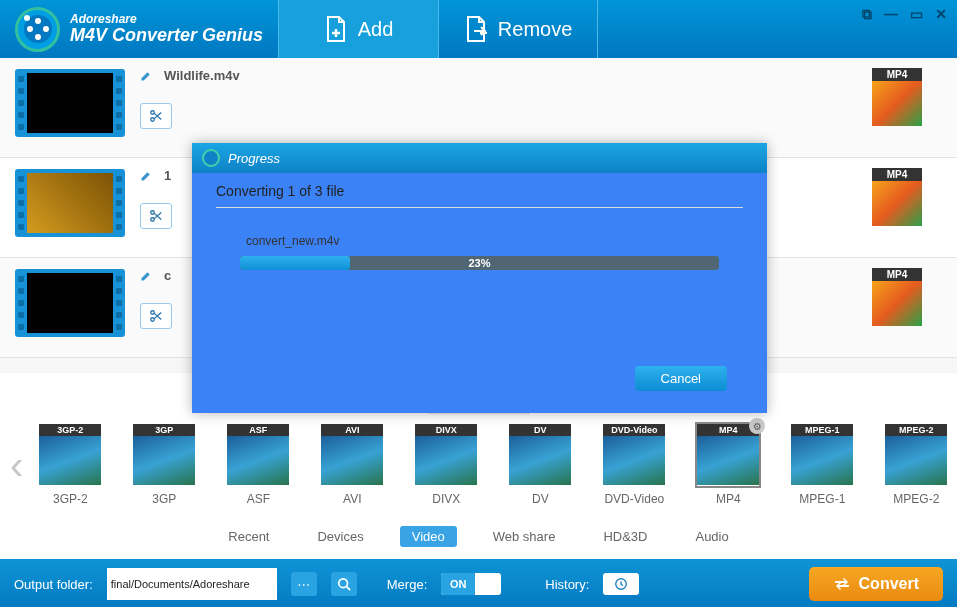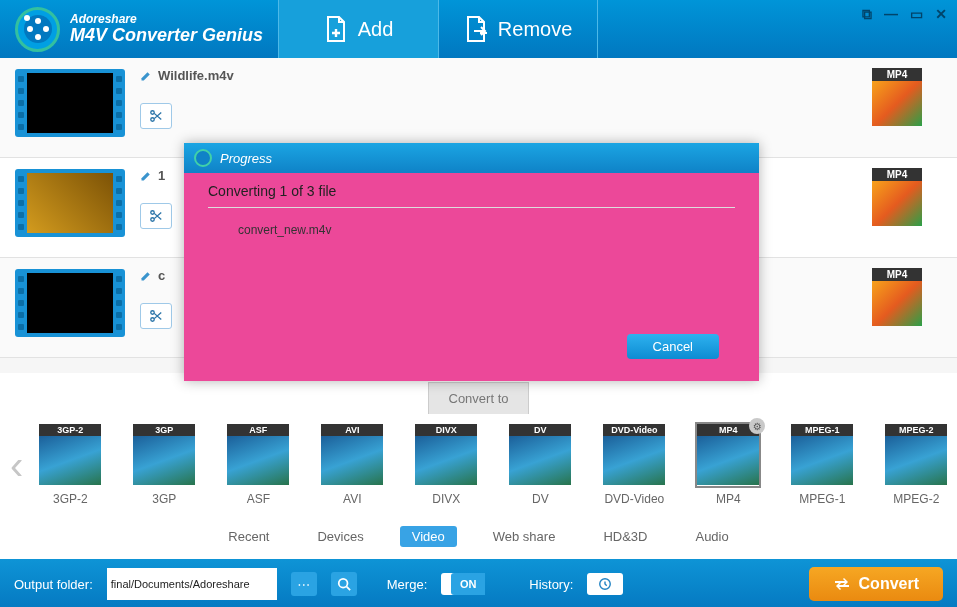--- a/index.html
+++ b/index.html
@@ -25,21 +25,21 @@
 .items { background:#f6f6f6; height:315px; overflow:hidden; }
 .item { height:100px; border-bottom:1px solid #e2e2e2; display:flex; align-items:flex-start; padding:8px 15px; position:relative; background:#fff;}
 .item:nth-child(odd){background:#fafafa;}
 .thumb-wrap{width:110px;height:68px;background:#1892d6;border-radius:3px;padding:2px;position:relative;margin-top:3px;}
 .holes{position:absolute;top:4px;bottom:4px;width:6px;display:flex;flex-direction:column;justify-content:space-around;}
 .holes.l{left:3px;}.holes.r{right:3px;}
 .holes i{width:6px;height:6px;background:#0b6fa8;border-radius:1px;display:block;}
 .thumb{position:absolute;left:12px;right:12px;top:4px;bottom:4px;background:#000;}
 .thumb.img2{background:linear-gradient(45deg,#d39b1e,#7c5206);}
 .item-body{flex:1;padding:0 15px;}
-.item-title{display:flex;align-items:center;gap:6px;font-weight:bold;color:#555;font-size:13px;margin-top:2px;}
+.item-title{display:flex;align-items:center;gap:12px;font-weight:bold;color:#555;font-size:13px;margin-top:2px;}
 .pencil{width:12px;height:12px;display:inline-block;}
 .item-tools{margin-top:20px;display:flex;gap:10px;}
 .tool-btn{border:1px solid #9fc9e8;border-radius:3px;background:#fff;height:26px;padding:0 8px;display:flex;align-items:center;justify-content:center;color:#2a74a8;cursor:pointer;}
 .fmt-badge{position:absolute;right:35px;top:10px;width:50px;height:60px;}
 .fmt-badge .tab{background:#333;color:#fff;font-size:10px;text-align:center;padding:1px 0;font-weight:bold;}
 .fmt-badge .art{height:45px;background:linear-gradient(135deg,#f7a21b,#e55b1f,#2aa048);}
 
 
 .convert-to{background:#fff;}
 .ct-tab-row{display:flex;justify-content:center;}
@@ -55,33 +55,33 @@
 .fmt .gear{position:absolute;top:-6px;right:-6px;width:16px;height:16px;background:#c9c9c9;border-radius:50%;color:#555;font-size:10px;display:flex;align-items:center;justify-content:center;}
 .fmt-label{font-size:12px;color:#666;}
 .cat-tabs{display:flex;justify-content:center;gap:24px;padding:10px 0 12px;font-size:13px;color:#666;}
 .cat-tabs span{cursor:pointer;padding:3px 12px;border-radius:3px;}
 .cat-tabs .active{background:#38a3e5;color:#fff;}
 
 
 .footer{background:linear-gradient(#0e94d6,#0579c1);height:50px;display:flex;align-items:center;padding:0 14px;gap:14px;color:#fff;font-size:13px;}
 .folder-input{background:#fff;width:170px;height:32px;font-size:11px;color:#222;padding:0 4px;overflow:hidden;white-space:nowrap;display:flex;align-items:center;}
 .ellipsis-btn,.search-ico{width:26px;height:24px;background:#2aa3e3;display:flex;align-items:center;justify-content:center;color:#fff;border-radius:3px;cursor:pointer;}
-.merge-toggle{background:#fff;width:44px;height:22px;border-radius:3px;display:flex;align-items:center;position:relative;justify-content:flex-end;}
+.merge-toggle{background:#fff;width:60px;height:22px;border-radius:3px;display:flex;align-items:center;position:relative;}
 .merge-toggle .on{background:#2aa3e3;color:#fff;height:100%;width:34px;display:flex;align-items:center;justify-content:center;font-size:11px;font-weight:bold;border-radius:3px 0 0 3px;}
 .hist-btn{background:#fff;width:36px;height:22px;border-radius:3px;display:flex;align-items:center;justify-content:center;color:#2283c3;cursor:pointer;}
 .convert-btn{margin-left:auto;background:linear-gradient(#f6a723,#ea8a10);color:#fff;font-size:16px;font-weight:bold;padding:8px 24px;border-radius:5px;display:flex;align-items:center;gap:8px;cursor:pointer;}
 
 
-.dialog{position:absolute;left:184px;top:143px;width:575px;height:238px;background:#ec4899;box-shadow:0 0 12px rgba(0,0,0,.3);z-index:50;}
+.dialog{position:absolute;left:192px;top:143px;width:575px;height:270px;background:#3b82f6;box-shadow:0 0 12px rgba(0,0,0,.3);z-index:50;}
 .dlg-title{background:linear-gradient(#1ba5e3,#0f82c7);height:30px;display:flex;align-items:center;padding:0 10px;gap:8px;}
 .dlg-title .tic{width:18px;height:18px;border-radius:50%;border:2px solid #41d1a8;background:#0f82c7;position:relative;}
 .dlg-title .txt{color:#fff;font-style:italic;font-size:13px;}
 .dlg-body{padding:10px 24px;}
 .dlg-heading{font-size:14px;color:#222;border-bottom:1px solid #ddd;padding-bottom:8px;}
-.dlg-file{font-size:12px;color:#333;margin:15px 0 8px 30px;}
+.dlg-file{font-size:12px;color:#333;margin:26px 0 8px 30px;}
 .pbar{position:relative;height:14px;background:#506773;border-radius:3px;margin:0 24px;overflow:hidden;}
 .pbar .fill{position:absolute;left:0;top:0;bottom:0;width:23%;background:linear-gradient(#2eb1ef,#0e8fd5);border-radius:3px;}
 .pbar .pct{position:absolute;left:0;right:0;text-align:center;font-size:11px;color:#fff;line-height:14px;font-weight:bold;}
 .dlg-cancel{position:absolute;right:40px;bottom:22px;background:linear-gradient(#2eb1ef,#0d8cd2);color:#fff;border-radius:4px;padding:5px 26px;font-size:13px;cursor:pointer;}
 
 svg{display:block;}
 </style>
 </head>
 <body>
 
@@ -366,15 +366,19 @@
 </div>
 
 <div class="dialog">
   <div class="dlg-title">
     <div class="tic"></div>
     <div class="txt">Progress</div>
   </div>
   <div class="dlg-body">
     <div class="dlg-heading">Converting 1 of 3 file</div>
     <div class="dlg-file">convert_new.m4v</div>
+    <div class="pbar">
+      <div class="fill" id="pbar-fill" style="width: 23%;"></div>
+      <div class="pct">23%</div>
+    </div>
   </div>
   <div class="dlg-cancel">Cancel</div>
 </div>
 
 </body></html>

